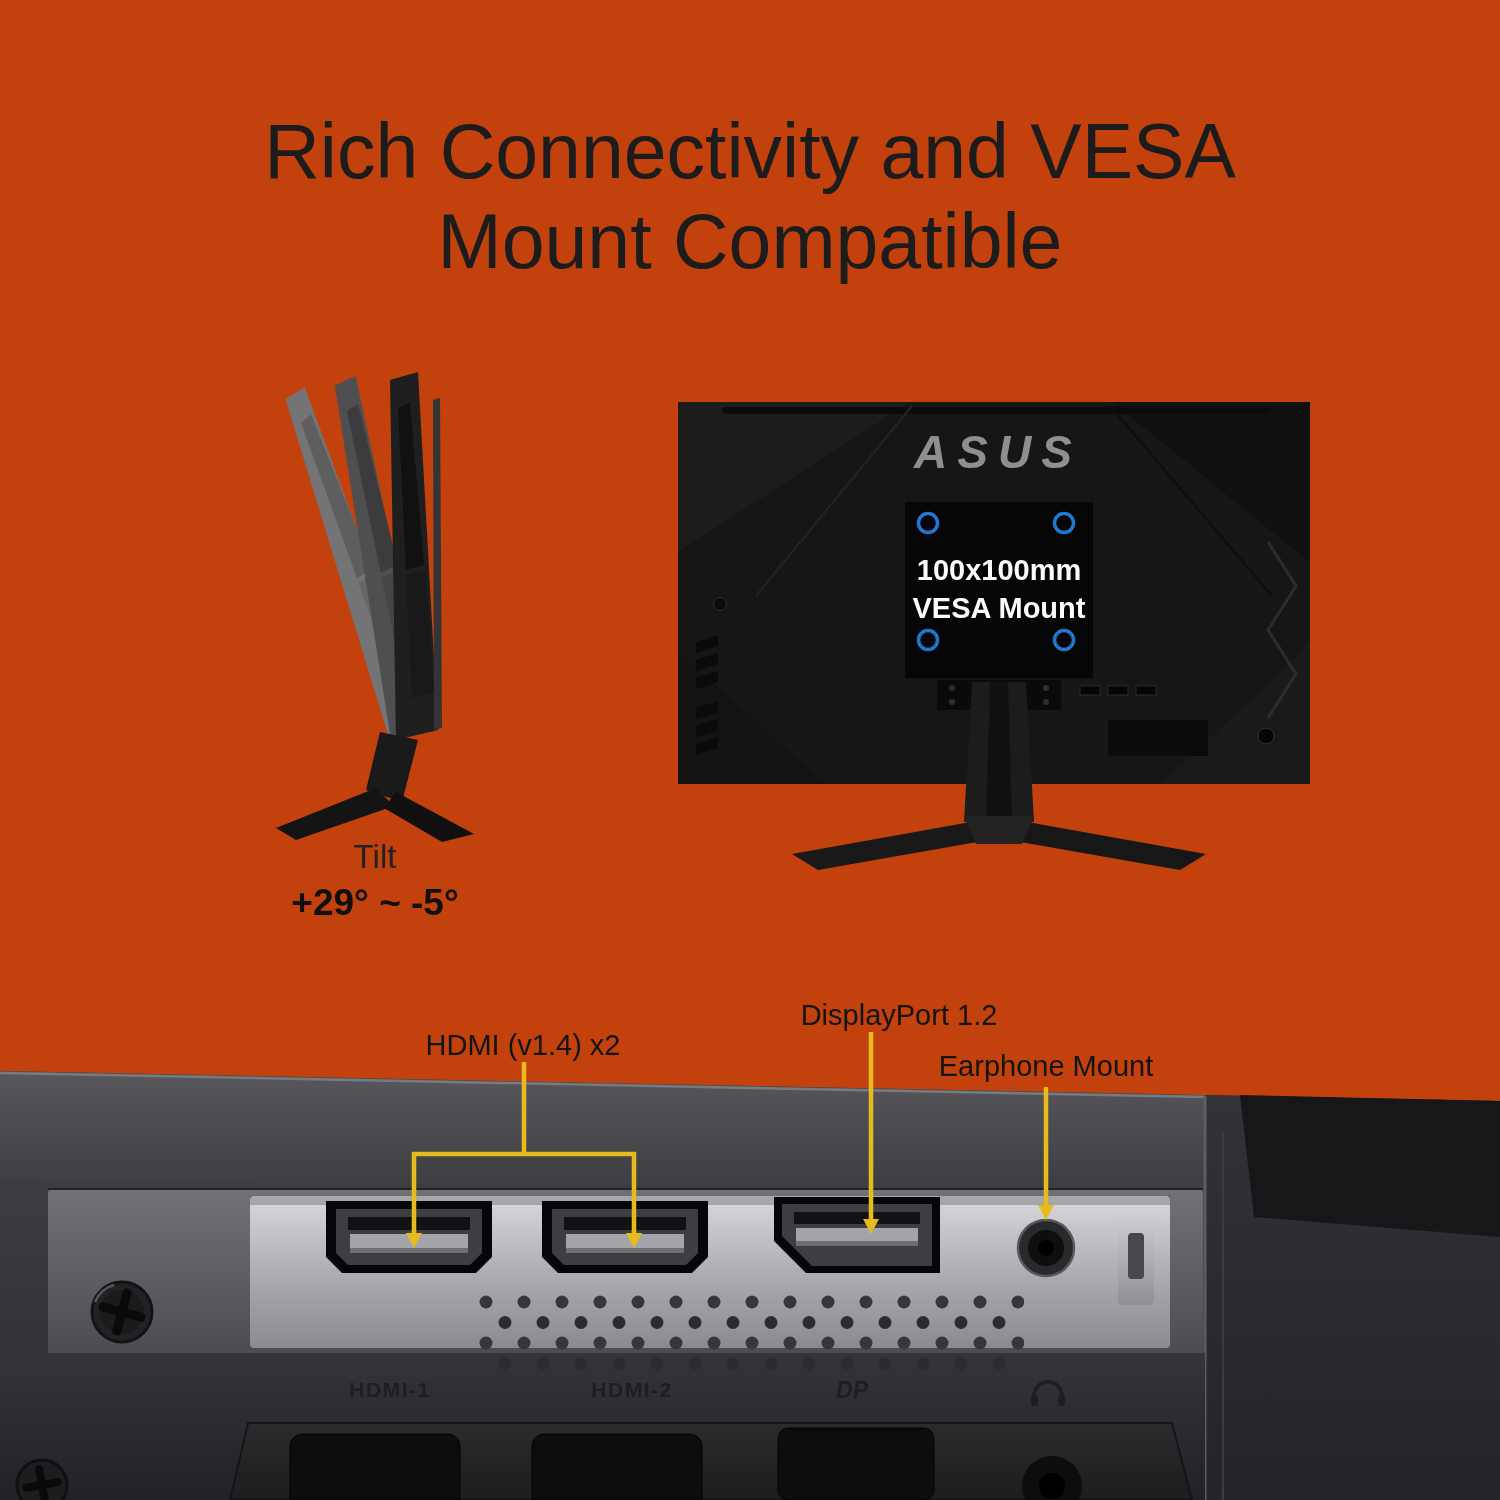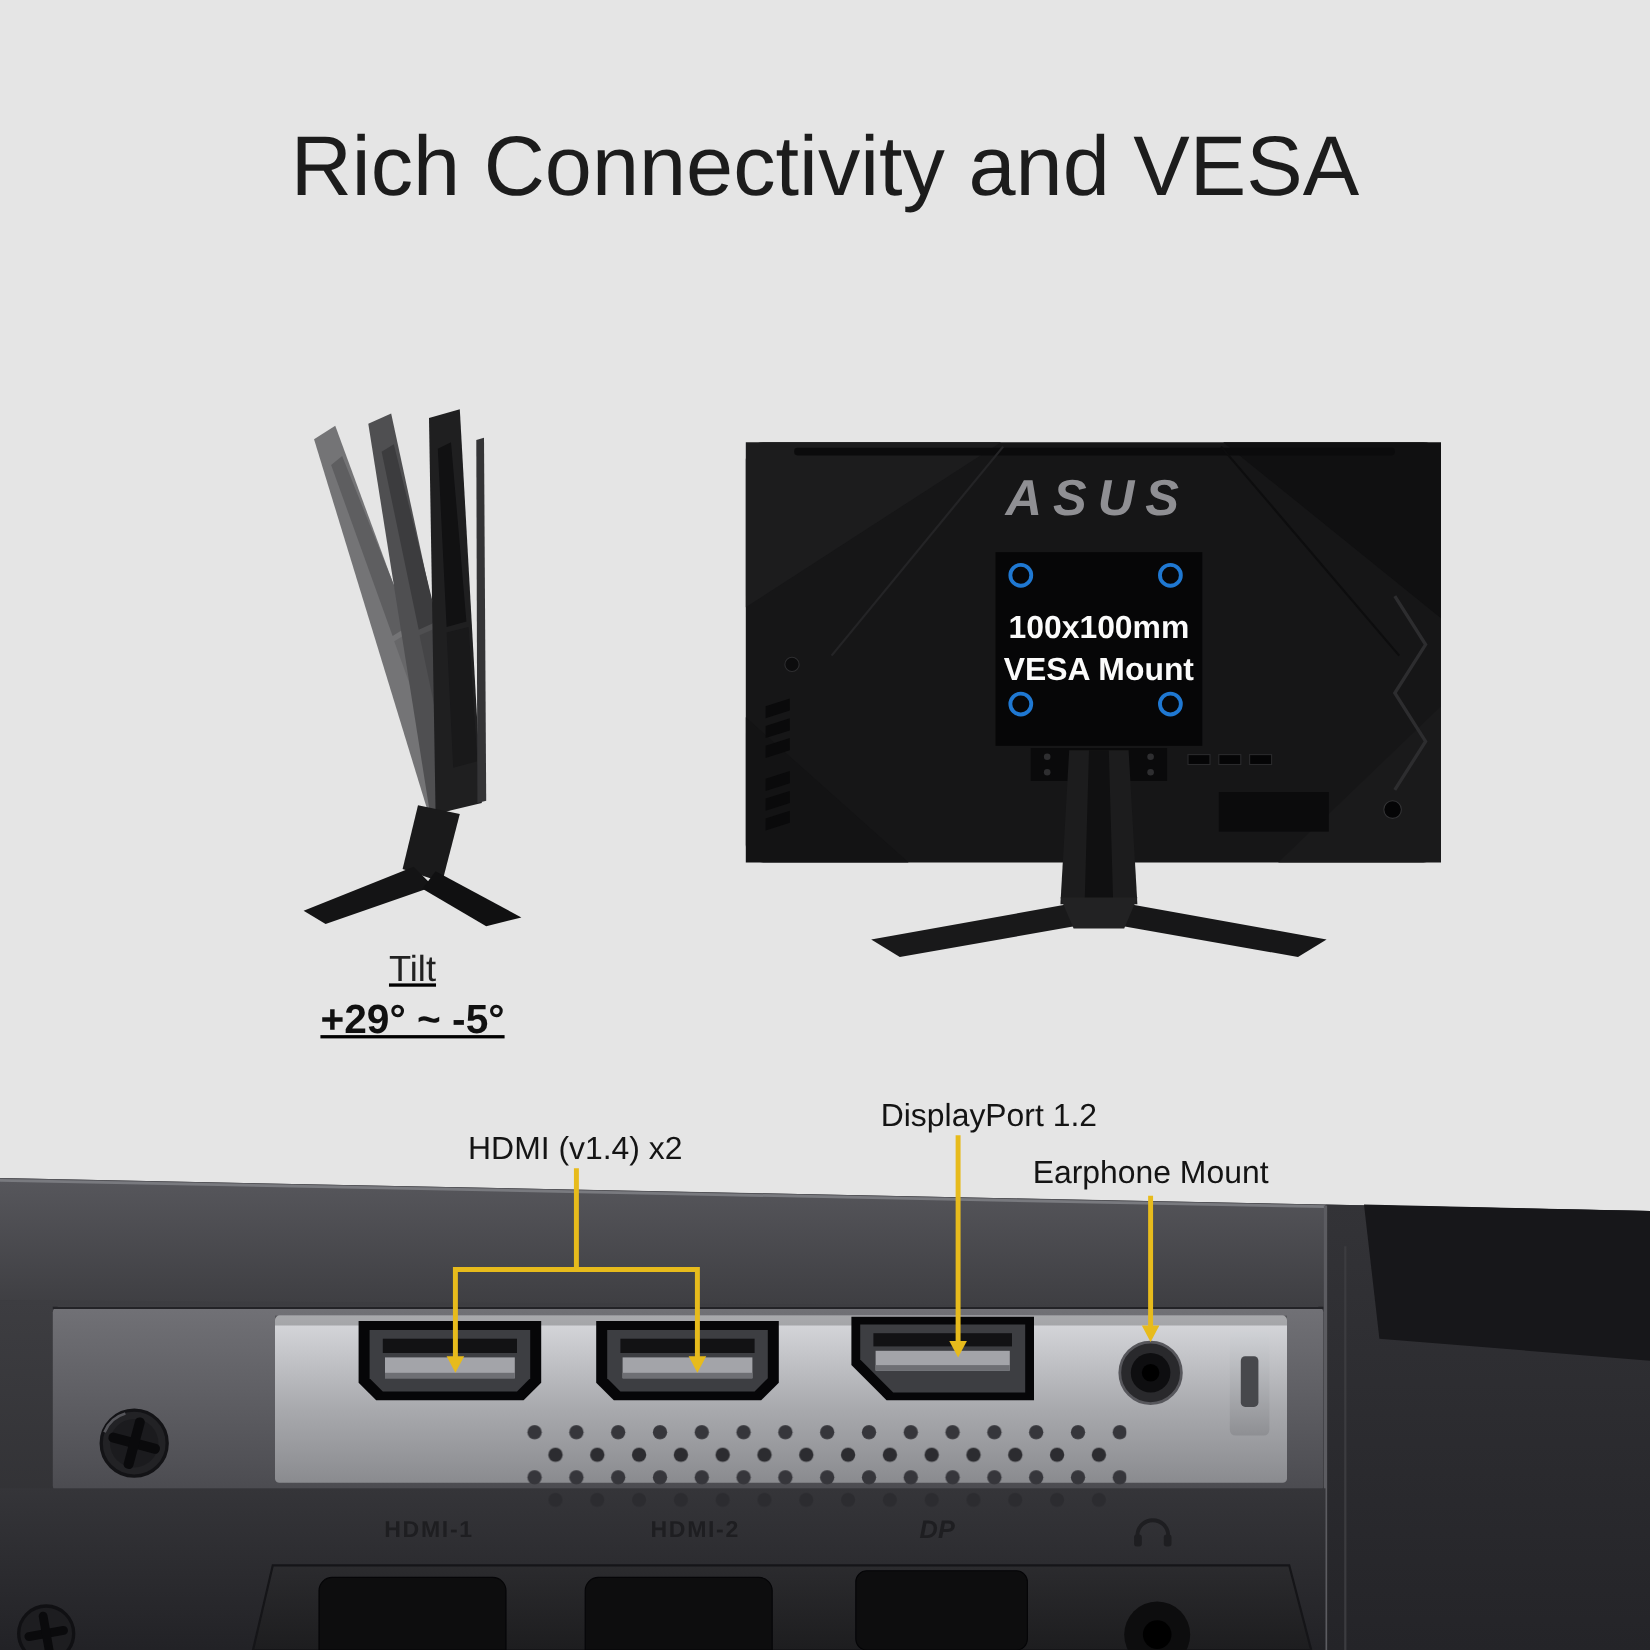--- a/index.html
+++ b/index.html
@@ -1,34 +1,35 @@
 <!DOCTYPE html>
 <html><head>
 <meta charset="utf-8">
 <style>
   html,body { margin:0; padding:0; background:#ffffff; }
   body { font-family:"Liberation Sans", sans-serif; }
-  #canvas { position:relative; width:1500px; height:1500px; background:#e5e5e5; overflow:hidden; }
+  #canvas { position:relative; width:1500px; height:1500px; background:#c2410c; overflow:hidden; }
   .abs { position:absolute; }
   .page-title { position:absolute; top:106px; left:0; width:100%; text-align:center;
                 font-size:77px; line-height:1.17; color:#1c1c1c; font-weight:400; }
   .callout-label { position:absolute; transform:translateX(-50%); white-space:nowrap;
                    font-size:29px; color:#141414; }
-  .tilt-caption { position:absolute; left:375px; top:862px; transform:translateX(-50%); text-align:center;text-decoration:underline; }
+  .tilt-caption { position:absolute; left:375px; top:838px; transform:translateX(-50%); text-align:center; }
   .tilt-word  { font-size:33px; color:#222; }
   .tilt-range { font-size:37px; font-weight:bold; color:#101010; margin-top:6px; }
   svg text { font-family:"Liberation Sans", sans-serif; }
 </style>
 </head>
 <body>
 
 <div id="canvas">
 
   <div class="page-title">
     <div>Rich Connectivity and VESA</div>
+    <div>Mount Compatible</div>
   </div>
 
   <svg class="abs" style="left:230px; top:360px;" width="280" height="490" viewBox="0 0 280 490">
     <g transform="rotate(-17 180 385)">
       <polygon points="162,18 184,12 204,372 162,380" fill="#747476"></polygon>
       <polygon points="170,45 182,40 196,205 178,210" fill="#5e5e60"></polygon>
       <polygon points="178,215 198,210 206,330 184,336" fill="#676769"></polygon>
     </g>
     <g transform="rotate(-9 180 385)">
       <polygon points="162,18 184,12 204,372 162,380" fill="#4f4f51"></polygon>

